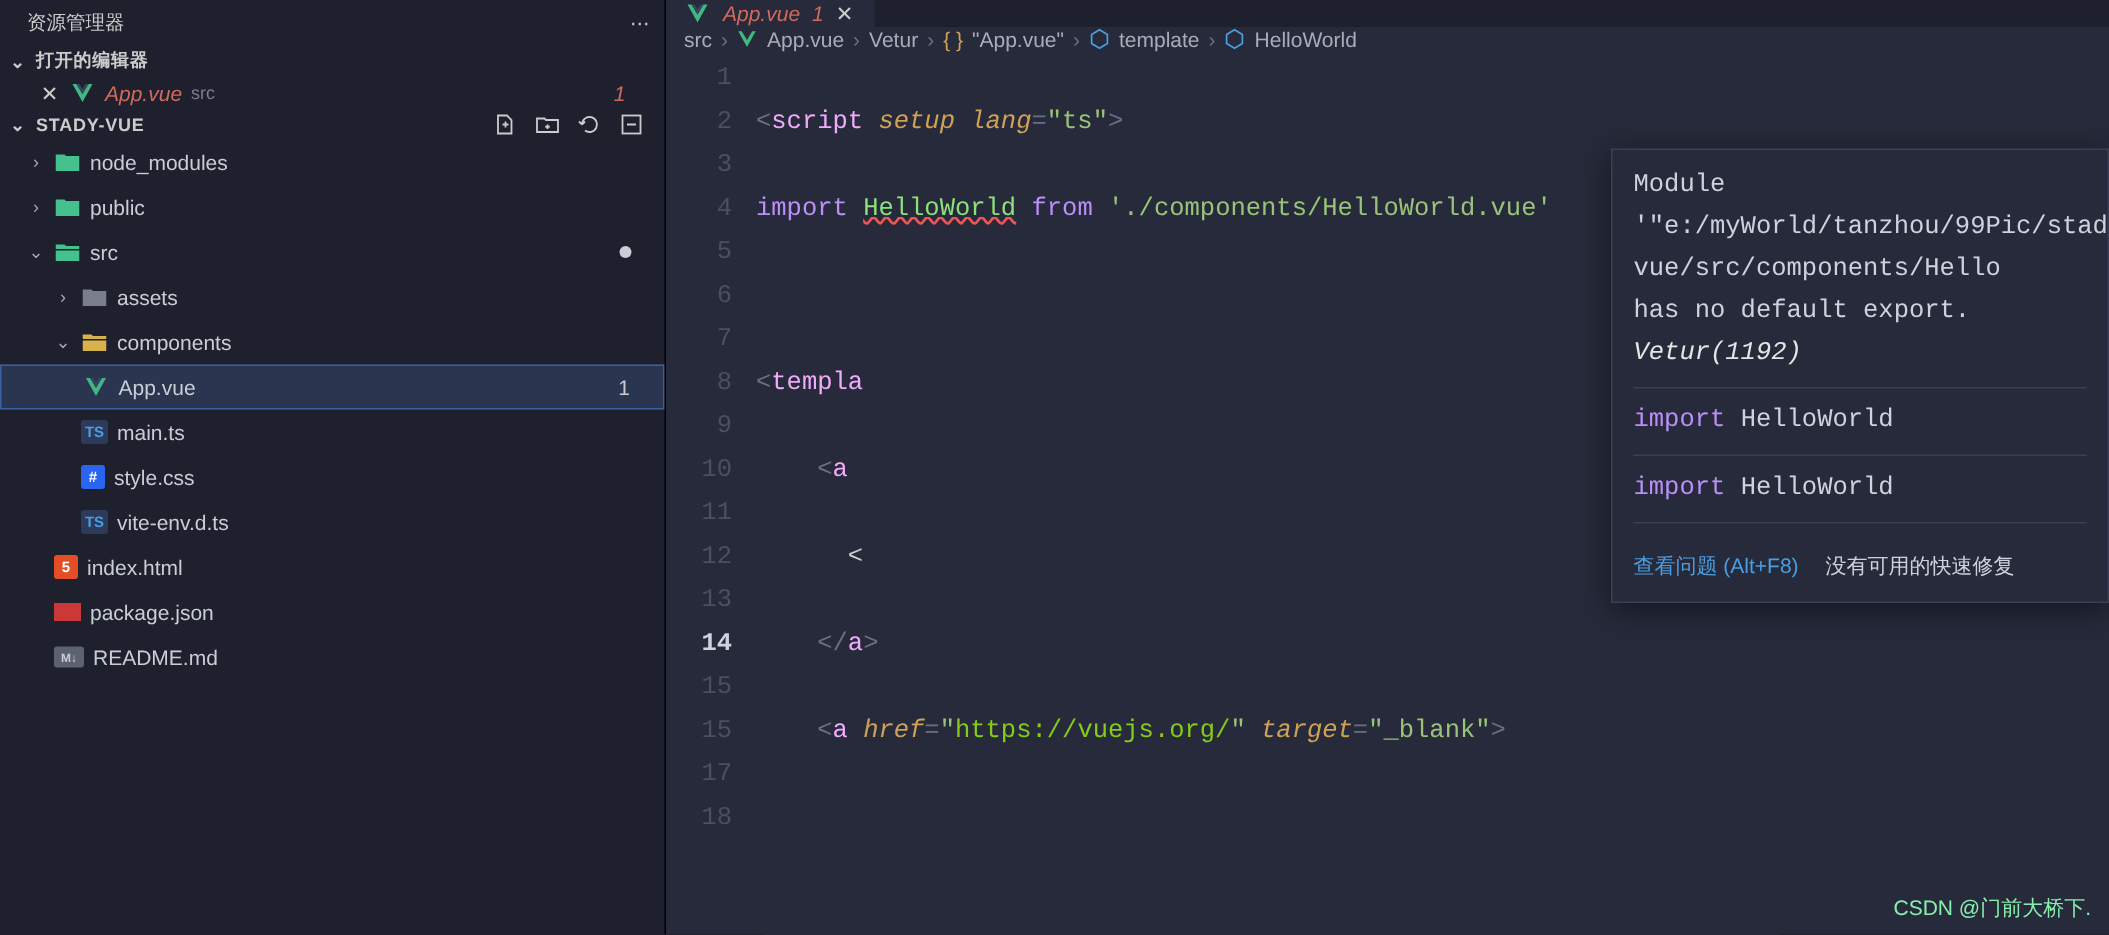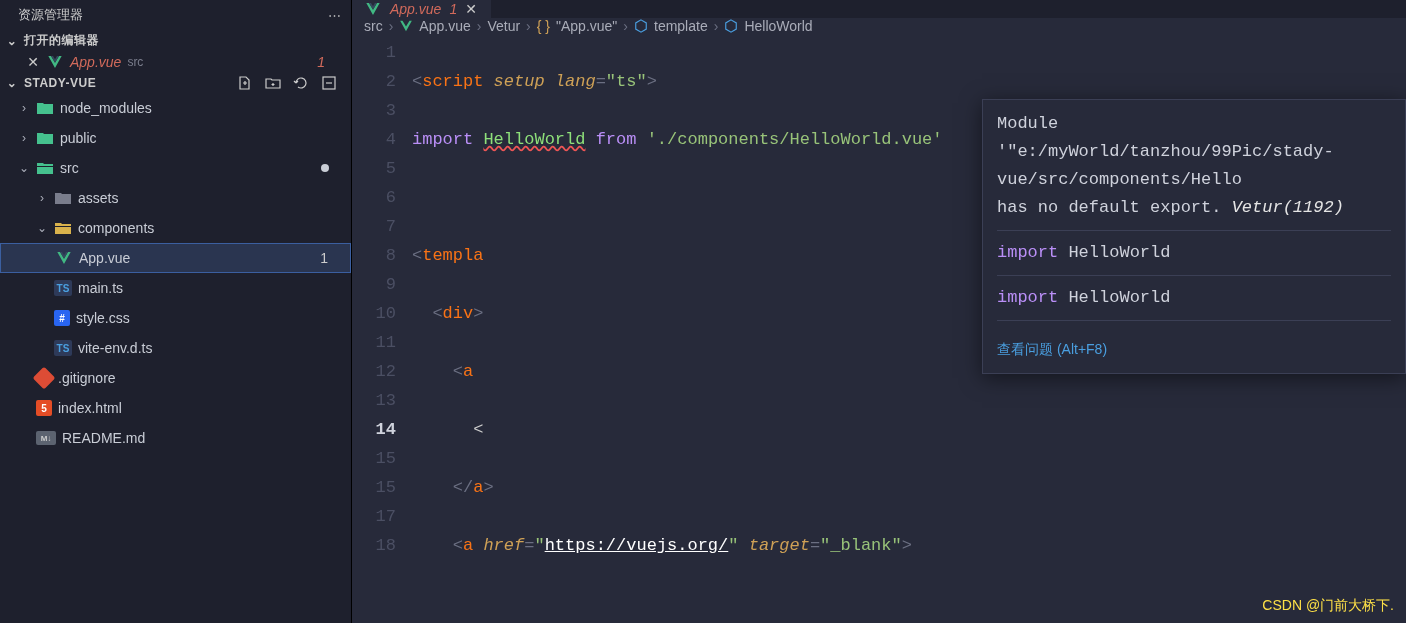--- a/index.html
+++ b/index.html
@@ -1,18 +1,18 @@
 <!DOCTYPE html>
 <html><head>
 <meta charset="utf-8">
 <style>
 * { margin:0; padding:0; box-sizing:border-box; }
 html,body { width:1406px; height:623px; overflow:hidden; font-family:"Segoe UI","Microsoft YaHei",Arial,sans-serif; font-size:14px; color:#cccccc; background:#1e202d; }
 .root{display:flex;height:100%;}
-.sidebar{width:352px;background:#1e202d;display:flex;flex-direction:column;border-right:1px solid #000;}
+.sidebar{width:444px;background:#1e202d;display:flex;flex-direction:column;border-right:1px solid #000;}
 .sb-header{display:flex;align-items:center;justify-content:space-between;padding:6px 10px 6px 18px;color:#ccc;font-size:13px;}
 .sb-header .more{color:#ccc;}
 .section{padding:0;}
 .section-title{display:flex;align-items:center;gap:4px;padding:2px 4px;color:#ccc;font-size:12px;font-weight:bold;letter-spacing:0.5px;cursor:pointer;}
 .section-title .chev{width:16px;text-align:center;}
 .section-title.project{justify-content:flex-start;}
 .proj-actions{margin-left:auto;display:flex;gap:12px;padding-right:10px;color:#ccc;}
 .open-editor-item{display:flex;align-items:center;gap:6px;padding:2px 4px 2px 26px;color:#ccc;}
 .open-editor-item .close{color:#ccc;width:14px;text-align:center;}
 .open-editor-item .fname{color:#d26a5b;font-style:italic;}
@@ -29,43 +29,43 @@
 .tree-row .dot{margin-left:auto;margin-right:22px;width:8px;height:8px;border-radius:50%;background:#c9cdd6;}
 .icon{width:18px;height:18px;display:inline-flex;align-items:center;justify-content:center;font-size:12px;}
 .folder-ico{color:#45c18e;}
 .vue-ico svg{width:16px;height:16px;}
 .ts-ico{background:#2e3a59;color:#4a9fe0;font-weight:bold;font-size:10px;width:18px;height:16px;display:flex;align-items:center;justify-content:center;border-radius:2px;}
 .css-ico{background:#2965f1;color:#fff;font-weight:bold;font-size:10px;width:16px;height:16px;display:flex;align-items:center;justify-content:center;border-radius:2px;}
 .html-ico{background:#e44d26;color:#fff;font-weight:bold;font-size:10px;width:16px;height:16px;display:flex;align-items:center;justify-content:center;border-radius:2px;}
 .git-ico{width:16px;height:16px;background:#dd4c35;transform:rotate(45deg);border-radius:2px;}
 .npm-ico{width:18px;height:12px;background:#cb3837;}
 .md-ico{width:20px;height:14px;background:#5c6370;color:#ccc;font-size:8px;font-weight:bold;display:flex;align-items:center;justify-content:center;border-radius:2px;}
-.watermark{position:absolute;right:12px;bottom:8px;color:#fde047;font-size:14px;}
+.watermark{position:absolute;right:12px;bottom:8px;color:#86efac;font-size:14px;}
 .editor{flex:1;display:flex;flex-direction:column;background:#272a3a;position:relative;overflow:hidden;}
 .tabs{display:flex;height:38px;background:#1e202d;align-items:stretch;}
 .tab{display:flex;align-items:center;gap:8px;padding:0 12px;background:#272a3a;border-right:1px solid #1e202d;cursor:pointer;}
 .tab .fname{color:#d26a5b;font-style:italic;}
 .tab .badge{color:#d26a5b;font-style:italic;}
 .tab .close{color:#ccc;width:14px;}
 .breadcrumb{display:flex;align-items:center;gap:6px;height:28px;padding:0 12px;color:#a9acb8;background:#272a3a;}
 .breadcrumb .seg{display:flex;align-items:center;gap:6px;}
 .breadcrumb .sep{color:#6b6f82;}
 .code-area{flex:1;display:flex;font-family:Consolas,"Courier New",monospace;font-size:17px;line-height:29px;position:relative;}
 .gutter{width:60px;text-align:right;color:#4b4f63;padding:4px 16px 0 0;user-select:none;}
 .gutter div{height:29px;}
 .gutter .active{color:#cfd2dc;font-weight:bold;}
 .code{flex:1;padding:4px 0 0 0;white-space:pre;}
 .code .line{height:29px;}
 
 .c-p{color:#6b6f82;} 
-.c-tag{color:#f97316;}
+.c-tag{color:#f0abfc;}
 .c-kw{color:#ba8ff7;}
 .c-attr{color:#cfa156;font-style:italic;}
 .c-str{color:#98c379;}
-.c-str-u{color:#ffffff;text-decoration:underline;margin-top:11px;}
+.c-str-u{color:#84cc16;margin-top:11px;}
 .c-err{color:#8ee07a;text-decoration:wavy underline #e55;text-decoration-skip-ink:none;}
 .hover-popup{position:absolute;left:630px;top:65px;right:0;background:#272a3a;border:1px solid #3b3f55;box-shadow:0 4px 20px rgba(0,0,0,0.5);padding:10px 14px 10px 14px;font-family:Consolas,"Courier New",monospace;font-size:17px;line-height:28px;z-index:10;}
 .hover-popup .msg{color:#cfd2dc;}
 .hover-popup .msg .code-id{color:#e5e5e5;font-style:italic;}
 .hover-popup .hr{height:1px;background:#3b3f55;margin:8px 0;}
 .hover-popup .sug{color:#cfd2dc;}
 .hover-popup .sug .kw{color:#ba8ff7;}
 .hover-popup .sug .cls{color:#cfd2dc;}
 .hover-popup .actions{display:flex;gap:18px;padding-top:6px;font-family:"Microsoft YaHei",sans-serif;font-size:14px;}
 .hover-popup .link{color:#4a9fe0;cursor:pointer;}
@@ -202,27 +202,27 @@
             <span class="css-ico">#</span>
             <span>style.css</span>
           </div>
         <div class="tree-row d1">
             <span class="chev none">›</span>
             <span class="ts-ico">TS</span>
             <span>vite-env.d.ts</span>
           </div>
         <div class="tree-row">
             <span class="chev none">›</span>
-            <span class="git-ico"></span>
-            <span>.gitignore</span>
-          </div>
-        <div class="tree-row">
-            <span class="chev none">›</span>
             <span class="html-ico">5</span>
             <span>index.html</span>
+          </div>
+        <div class="tree-row">
+            <span class="chev none">›</span>
+            <span class="npm-ico"></span>
+            <span>package.json</span>
           </div>
         <div class="tree-row">
             <span class="chev none">›</span>
             <span class="md-ico">M↓</span>
             <span>README.md</span>
           </div>
       </div>
     </div>
   </div>
 
@@ -302,21 +302,20 @@
           <div>15</div>
           <div>15</div>
           <div>17</div>
           <div>18</div>
       </div>
       <div class="code">
 <div class="line"><span class="c-p">&lt;</span><span class="c-tag">script</span><span class="c-attr"> setup lang</span><span class="c-p">=</span><span class="c-str">"ts"</span><span class="c-p">&gt;</span></div>
 <div class="line"><span class="c-kw">import</span><span> </span><span class="c-err">HelloWorld</span><span> </span><span class="c-kw">from</span><span> </span><span class="c-str">'./components/HelloWorld.vue'</span></div>
 <div class="line"></div>
 <div class="line"><span class="c-p">&lt;</span><span class="c-tag">templa</span></div>
-<div class="line"><span class="c-p">  &lt;</span><span class="c-tag">div</span><span class="c-p">&gt;</span></div>
 <div class="line"><span class="c-p">    &lt;</span><span class="c-tag">a</span></div>
 <div class="line">      &lt;</div>
 <div class="line"><span class="c-p">    &lt;/</span><span class="c-tag">a</span><span class="c-p">&gt;</span></div>
 <div class="line"><span class="c-p">    &lt;</span><span class="c-tag">a</span><span class="c-attr"> href</span><span class="c-p">=</span><span class="c-str">"</span><span class="c-str-u">https://vuejs.org/</span><span class="c-str">"</span><span class="c-attr"> target</span><span class="c-p">=</span><span class="c-str">"_blank"</span><span class="c-p">&gt;</span></div>
 
 
 
 
 
 
@@ -327,20 +326,21 @@
       <div class="hover-popup">
         <div class="msg"><span>Module '"e:/myWorld/tanzhou/99Pic/stady-vue/src/components/Hello</span></div>
         <div class="msg"><span>has no default export.</span> <span class="code-id">Vetur(1192)</span></div>
         <div class="hr"></div>
         <div class="sug"><span class="kw">import</span> <span class="cls">HelloWorld</span></div>
         <div class="hr"></div>
         <div class="sug"><span class="kw">import</span> <span class="cls">HelloWorld</span></div>
         <div class="hr"></div>
         <div class="actions">
           <span class="link">查看问题 (Alt+F8)</span>
+          <span class="muted">没有可用的快速修复</span>
         </div>
       </div>
     </div>
 
   </div>
 </div>
 
 <div class="watermark">CSDN @门前大桥下.</div>
 
 </body></html>

